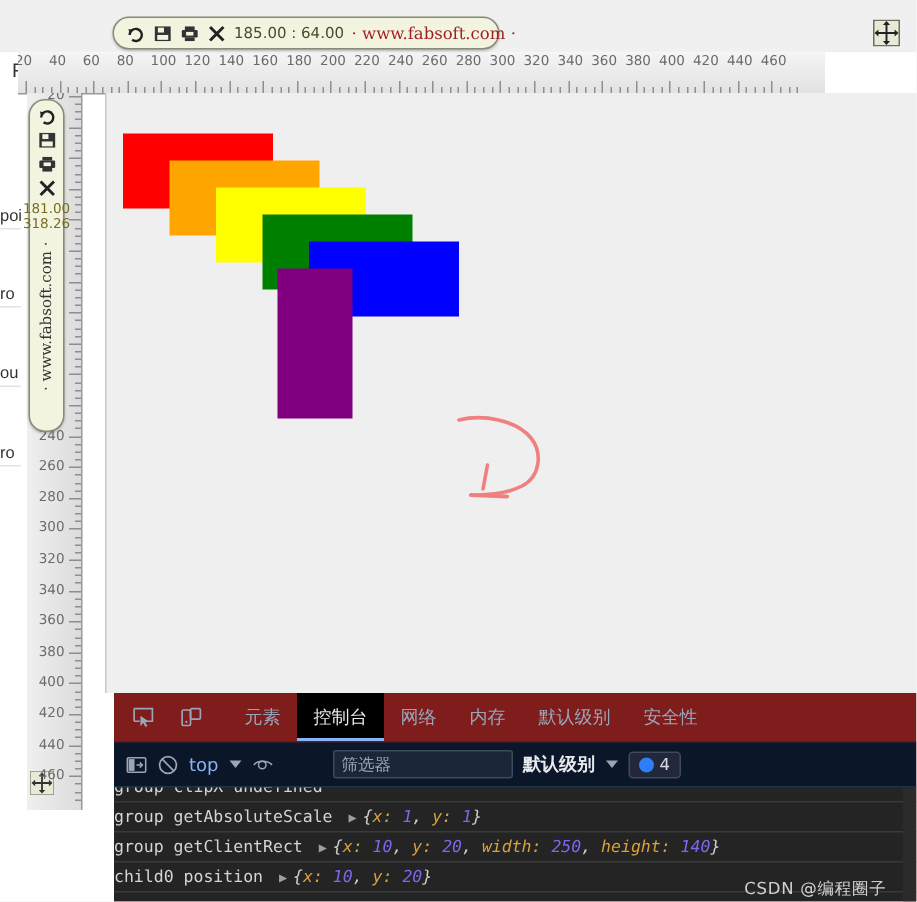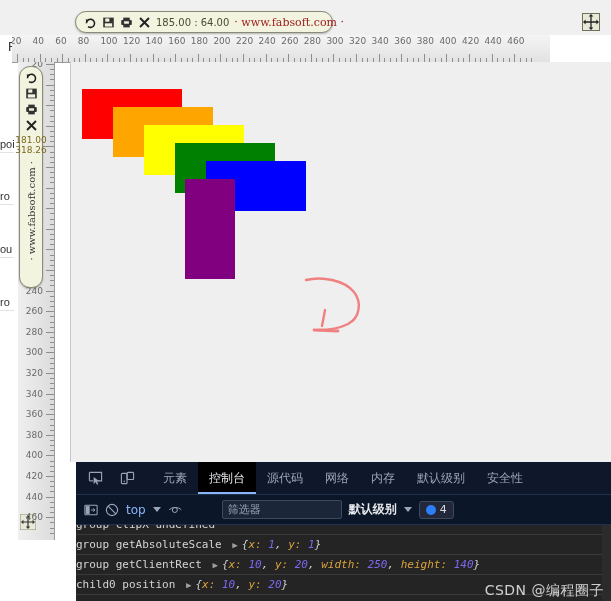--- a/index.html
+++ b/index.html
@@ -66,21 +66,21 @@
 
   
   .canvas{
     position:absolute;left:70px;top:62px;width:541px;height:400px;
     background:#efefef;border-left:1px solid #c8c8c8;
   }
   .rect{position:absolute;}
   .doodle{position:absolute;left:233px;top:212px;width:70px;height:62px;}
 
   
-  .devtools{position:absolute;left:76px;top:462px;width:535px;height:139px;background:#0f172a;overflow:hidden;}
+  .devtools{position:absolute;left:76px;top:462px;width:535px;height:139px;background:#7f1d1d;overflow:hidden;}
   .dt-tabbar{position:relative;height:32px;border-bottom:1px solid #20334d;display:flex;align-items:center;}
   .dt-iconbtn{width:26px;height:24px;margin-left:6px;display:flex;align-items:center;justify-content:center;}
   .dt-tabs{display:flex;align-items:center;height:32px;margin-left:12px;gap:0;}
   .dt-tab{
     font-size:12px;color:#9aa6b8;padding:0 11px;height:32px;line-height:32px;
     font-family:"DejaVu Sans",sans-serif;white-space:nowrap;
   }
   .dt-tab.active{color:#e8eaed;background:#000000;position:relative;}
   .dt-tab.active::after{content:"";position:absolute;left:0;right:0;bottom:0;height:2px;background:#8ab4f8;}
   .dt-toolbar{
@@ -108,21 +108,21 @@
     height:19px;line-height:19px;border-bottom:1px solid #3a3a3a;
     font-family:"DejaVu Sans Mono","Liberation Mono",monospace;font-size:11px;
     color:#c9d1d9;white-space:nowrap;
   }
   .logline .kw{color:#d4d4d4;}
   .logline .tri{color:#9aa0a6;margin:0 4px;font-size:9px;}
   .logline .obj{color:#cfcfcf;font-style:italic;}
   .logline .key{color:#d9a13b;font-style:italic;}
   .logline .num{color:#7b68ee;font-style:italic;}
   .watermark{
-    position:absolute;right:7px;bottom:2px;font-size:14px;color:rgba(255,255,255,.78);
+    position:absolute;right:20px;bottom:2px;font-size:11px;color:rgba(255,255,255,.78);
     font-family:"DejaVu Sans",sans-serif;letter-spacing:.5px;pointer-events:none;
   }
   .scroll-v{position:absolute;right:0;top:0;width:9px;height:100%;background:#2b2b2b;}
 </style>
 </head>
 <body>
 
 <div id="root">
 
   <div class="bg-top"></div>
@@ -463,21 +463,20 @@
       <div class="dt-iconbtn">
         <svg width="15" height="15" viewBox="0 0 16 16">
           <rect x="1.5" y="2.5" width="6" height="11" rx="1" fill="none" stroke="#9aa6b8" stroke-width="1.2"></rect>
           <rect x="7.5" y="1.5" width="7" height="7.5" rx="1" fill="none" stroke="#9aa6b8" stroke-width="1.2"></rect>
           <circle cx="4.5" cy="11" r="0.8" fill="#9aa6b8"></circle>
         </svg>
       </div>
       <div class="dt-tabs" id="dt-tabs">
           <div class="dt-tab">元素</div>
           <div class="dt-tab active">控制台</div>
-          <div class="dt-tab">源代码</div>
           <div class="dt-tab">网络</div>
           <div class="dt-tab">内存</div>
           <div class="dt-tab">默认级别</div>
           <div class="dt-tab">安全性</div>
         </div>
     </div>
 
     <div class="dt-toolbar">
       <svg width="14" height="14" viewBox="0 0 16 16">
         <rect x="1" y="2.5" width="14" height="11" rx="1" fill="none" stroke="#9aa6b8" stroke-width="1.2"></rect>

